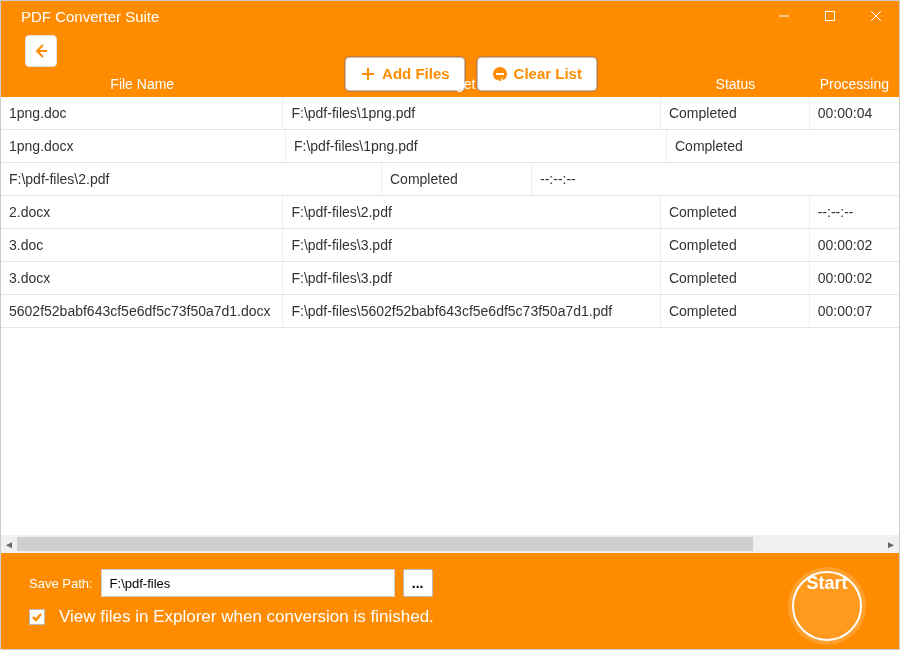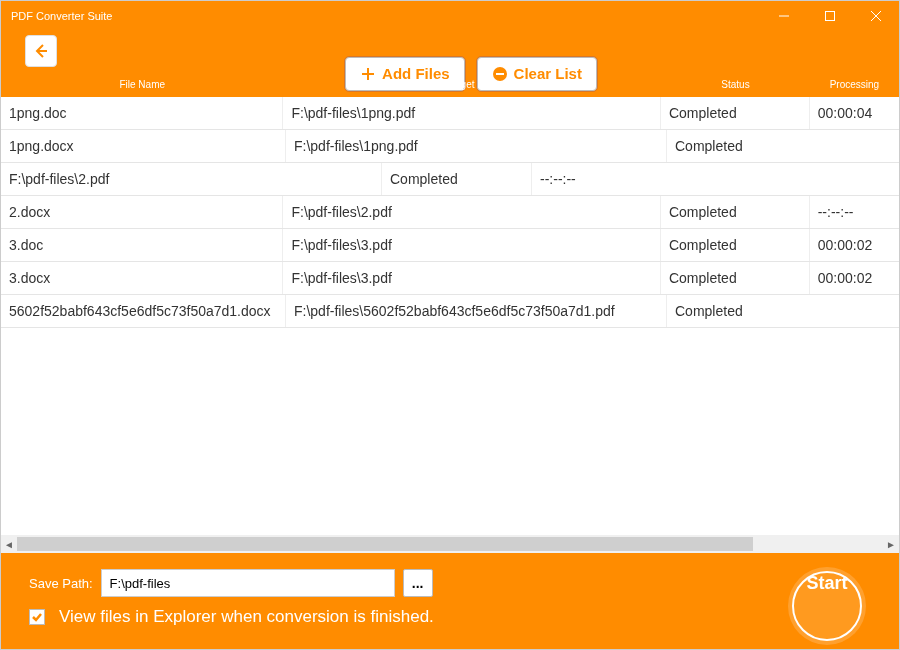--- a/index.html
+++ b/index.html
@@ -1,29 +1,29 @@
 <!DOCTYPE html>
 <html><head>
 <meta charset="utf-8">
 <style>
 * { margin: 0; padding: 0; box-sizing: border-box; font-family: "Segoe UI", Arial, sans-serif; }
 body { width: 900px; height: 650px; overflow: hidden; background: #fff; border: 1px solid #ccc; }
 .window { width: 100%; height: 100%; display: flex; flex-direction: column; background: #ff8c00; }
-.titlebar { height: 30px; display: flex; align-items: center; color: #fff; font-size: 11px; padding-left: 10px; }
+.titlebar { height: 30px; display: flex; align-items: center; color: #fff; font-size: 15px; padding-left: 20px; }
 .titlebar-title { flex: 1; }
 .win-controls { display: flex; height: 100%; }
 .win-btn { width: 46px; height: 100%; display: flex; align-items: center; justify-content: center; color: #fff; cursor: pointer; }
 .win-btn svg { stroke: #fff; fill: none; }
 .toolbar { height: 40px; display: flex; align-items: center; padding: 0 24px; gap: 10px; }
 .back-btn { width: 32px; height: 32px; background: #fff; border: 1px solid #e0e0e0; border-radius: 4px; display: flex; align-items: center; justify-content: center; cursor: pointer; }
 .back-btn svg { stroke: #ff8c00; fill: none; stroke-width: 2; }
 .toolbar-center { flex: 1; display: flex; justify-content: center; gap: 12px; }
 .pill-btn { height: 34px; padding: 0 14px; background: #fff; border: 1px solid #bbb; border-radius: 4px; display: flex; align-items: center; gap: 6px; color: #ff8c00; font-weight: 600; font-size: 15px; cursor: pointer; outline: 1px solid rgba(0,0,255,0.15); margin-top: 45px; }
 .pill-btn .ic { width: 16px; height: 16px; display: inline-flex; align-items: center; justify-content: center; }
-.header-row { height: 26px; display: flex; color: #fff; font-size: 10px; align-items: center; }
+.header-row { height: 26px; display: flex; color: #fff; font-size: 14px; align-items: center; }
 .header-row .col { text-align: center; white-space: nowrap; overflow: hidden; }
 .table-wrap { flex: 1; background: #fff; overflow: hidden; position: relative; }
 .table-body { position: absolute; inset: 0 0 18px 0; overflow: hidden; }
 .row { height: 33px; display: flex; align-items: center; border-bottom: 1px solid #e5e5e5; font-size: 14px; color: #333; }
 .row .col { padding: 0 8px; white-space: nowrap; overflow: hidden; text-overflow: clip; border-right: 1px solid #eee; height: 100%; display: flex; align-items: center; }
 .row .col:last-child { border-right: none; }
 .c-name { width: 285px; }
 .c-path { width: 381px; }
 .c-status { width: 150px; }
 .c-time { width: 90px; }
@@ -136,20 +136,21 @@
         <div class="row">
           <div class="col c-name">3.docx</div>
           <div class="col c-path">F:\pdf-files\3.pdf</div>
           <div class="col c-status">Completed</div>
           <div class="col c-time">00:00:02</div>
         </div>
         <div class="row">
           <div class="col c-name">5602f52babf643cf5e6df5c73f50a7d1.docx</div>
           <div class="col c-path">F:\pdf-files\5602f52babf643cf5e6df5c73f50a7d1.pdf</div>
           <div class="col c-status">Completed</div>
+          <div class="col c-time">00:00:07</div>
         </div>
       </div>
     <div class="hscroll">
       <div class="arrow">◄</div>
       <div class="track">
           <div class="thumb"></div>
         </div>
       <div class="arrow">►</div>
     </div>
   </div>

